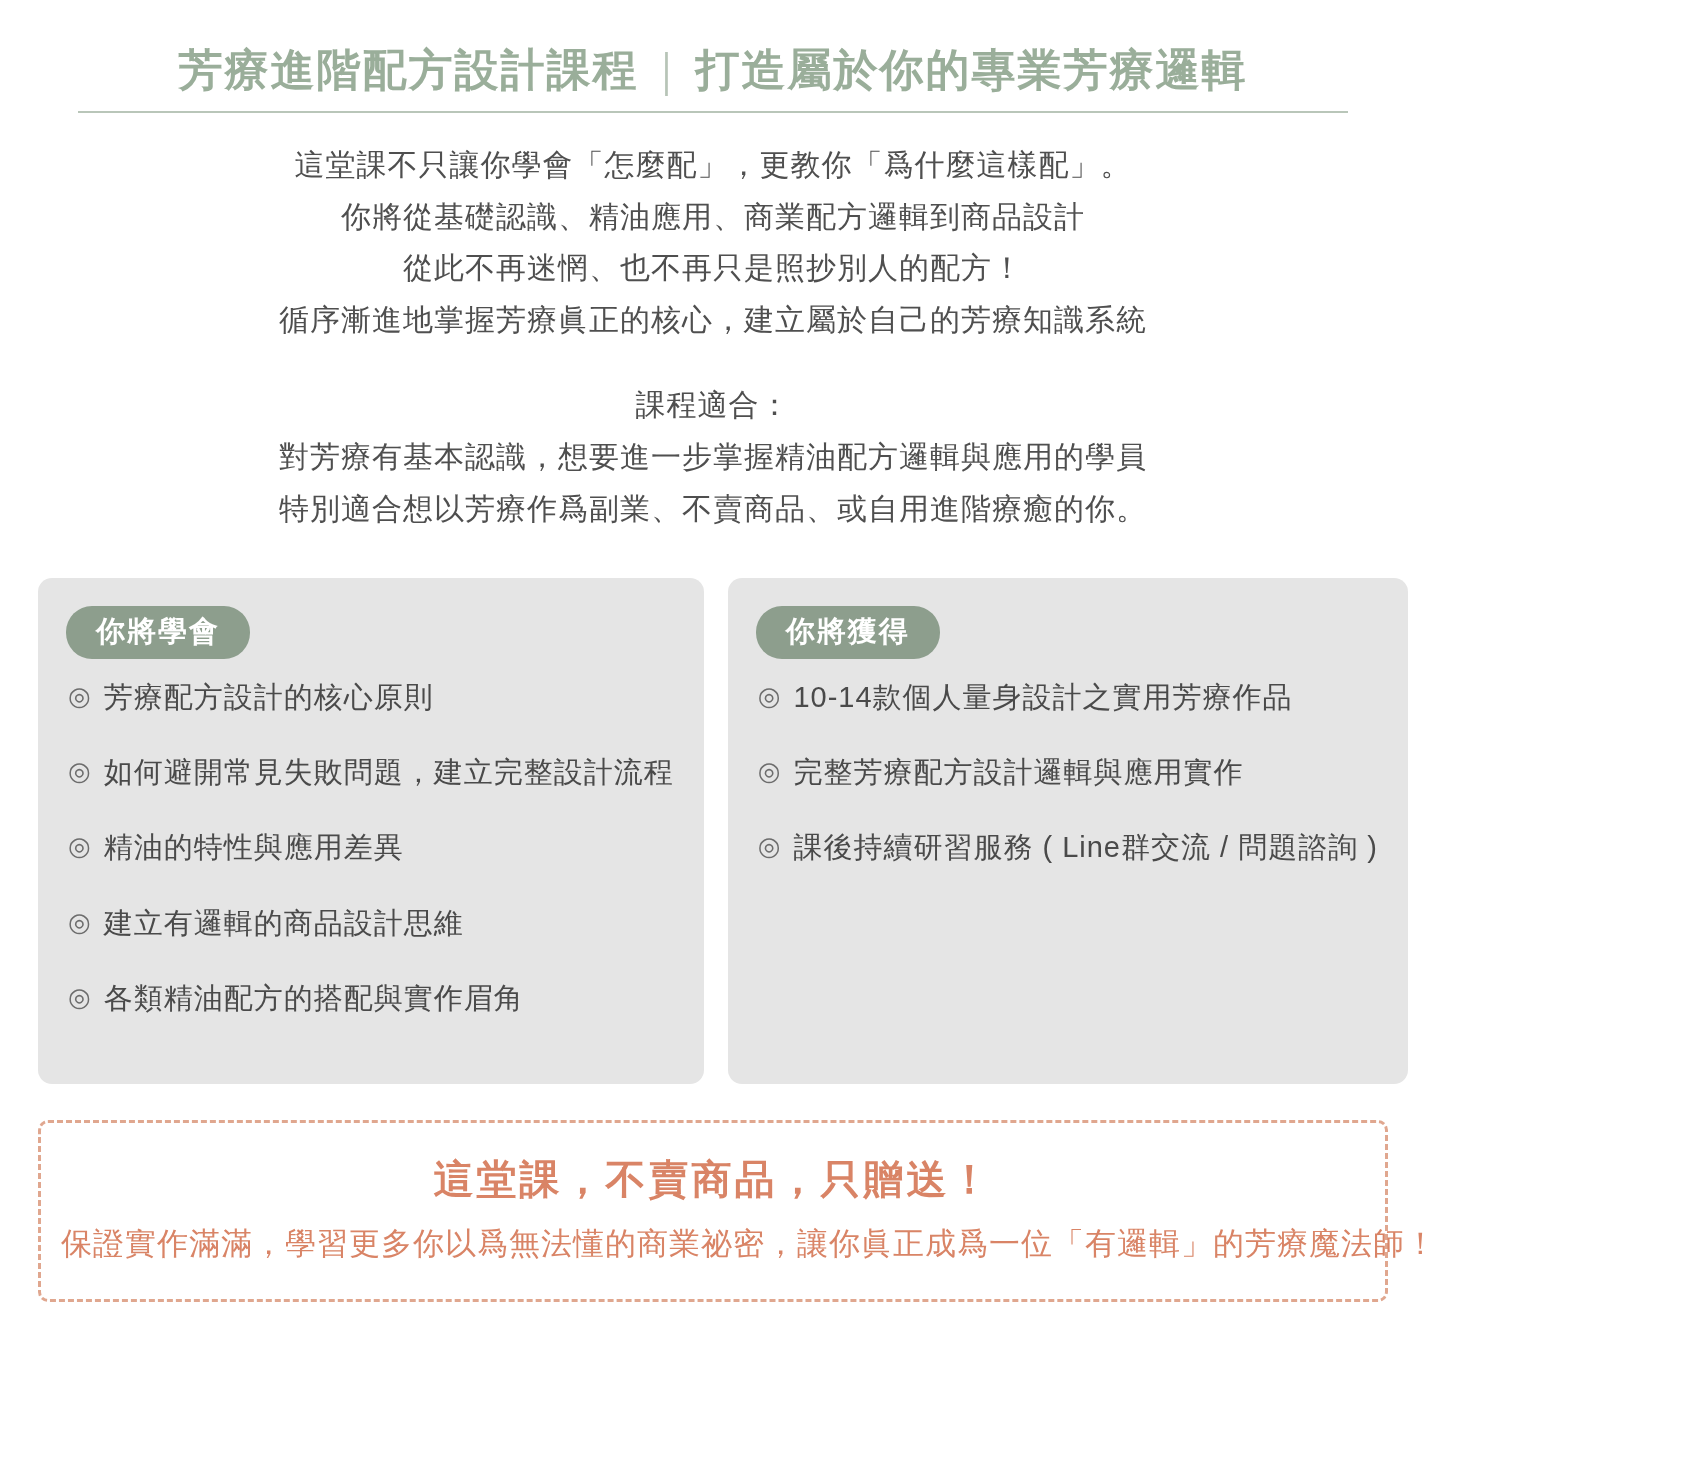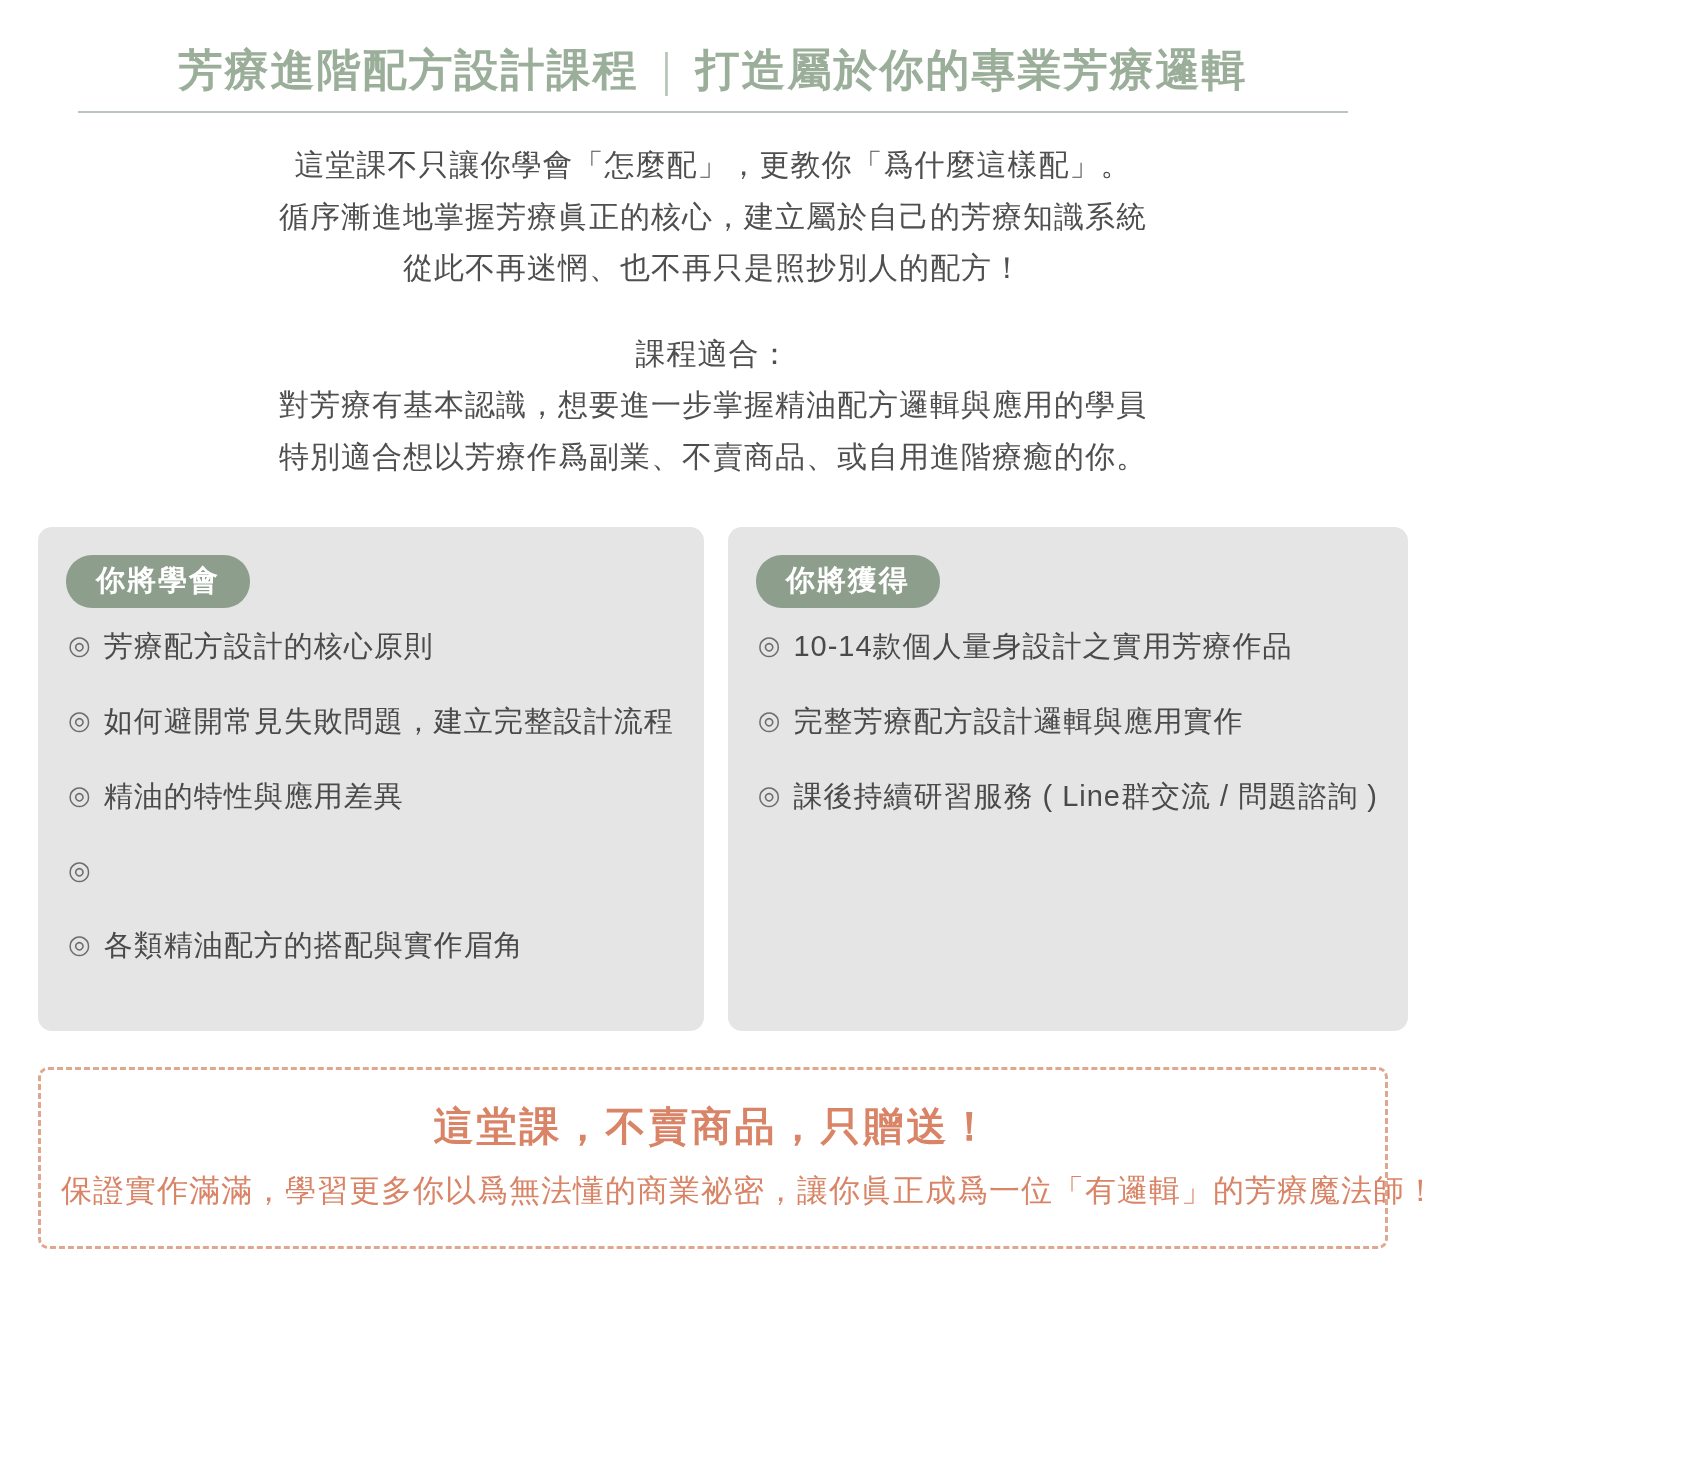--- a/index.html
+++ b/index.html
@@ -141,22 +141,23 @@
 
   <div class="title-block">
     <div class="title">
       <span>芳療進階配方設計課程</span><span class="sep">｜</span><span>打造屬於你的專業芳療邏輯</span>
     </div>
     <div class="title-rule"></div>
   </div>
 
   <div class="intro">
     <div class="line">這堂課不只讓你學會「怎麼配」，更教你「爲什麼這樣配」。</div>
+    <div class="line">你將從基礎認識、精油應用、商業配方邏輯到商品設計</div>
+    <div class="line">從此不再迷惘、也不再只是照抄別人的配方！</div>
     <div class="line">循序漸進地掌握芳療眞正的核心，建立屬於自己的芳療知識系統</div>
-    <div class="line">從此不再迷惘、也不再只是照抄別人的配方！</div>
     <div class="gap"></div>
     <div class="line">課程適合：</div>
     <div class="line">對芳療有基本認識，想要進一步掌握精油配方邏輯與應用的學員</div>
     <div class="line">特別適合想以芳療作爲副業、不賣商品、或自用進階療癒的你。</div>
   </div>
 
   <div class="cards">
 
     <div class="card">
       <div class="card-badge">你將學會</div>
@@ -168,20 +169,21 @@
         <li>
           <span class="bullet">◎</span>
           <span>如何避開常見失敗問題，建立完整設計流程</span>
         </li>
         <li>
           <span class="bullet">◎</span>
           <span>精油的特性與應用差異</span>
         </li>
         <li>
           <span class="bullet">◎</span>
+          <span>建立有邏輯的商品設計思維</span>
         </li>
         <li>
           <span class="bullet">◎</span>
           <span>各類精油配方的搭配與實作眉角</span>
         </li>
       </ul>
     </div>
 
     <div class="card">
       <div class="card-badge">你將獲得</div>

